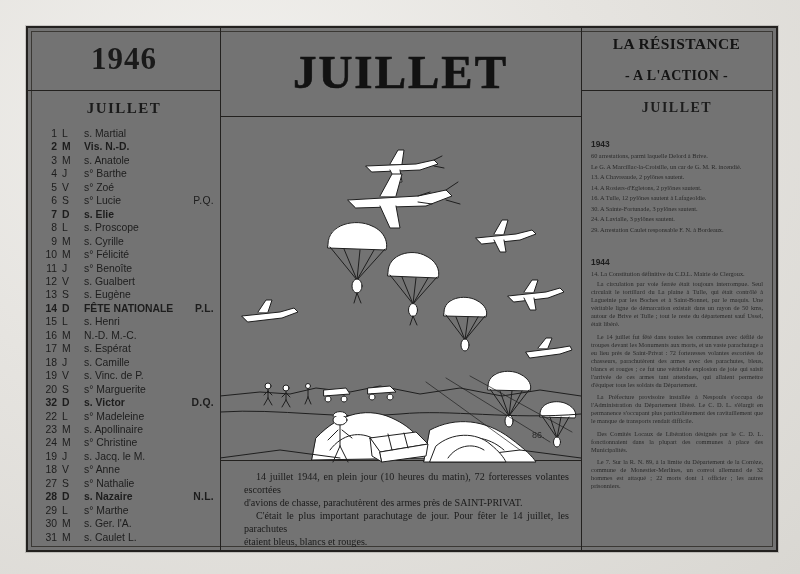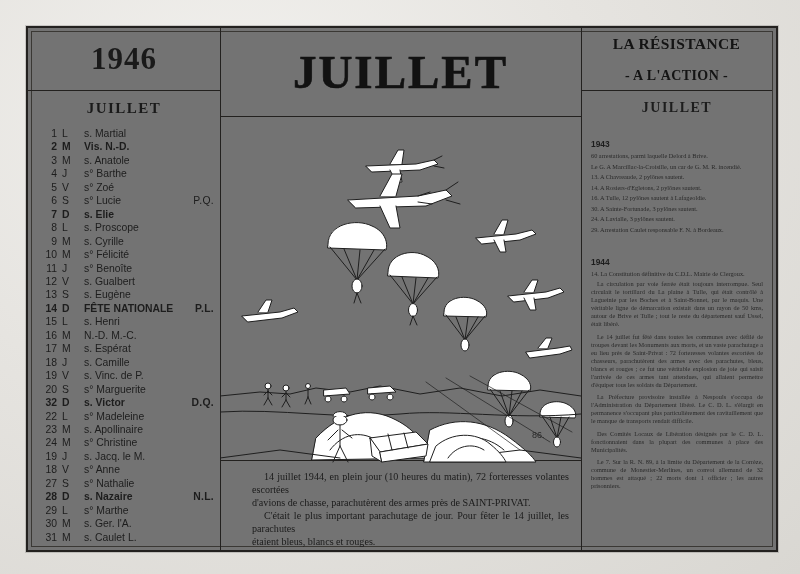--- a/index.html
+++ b/index.html
@@ -165,21 +165,21 @@
     position: absolute;
     left: 192px; top: 92px;
     width: 361px; height: 344px;
     overflow: hidden;
   }
   .center svg { display: block; }
   .caption {
     position: absolute;
     left: 192px; top: 432px;
     width: 361px; bottom: 0;
-    padding: 10px 12px 0 32px;
+    padding: 10px 12px 0 24px;
     box-sizing: border-box;
     font-family: "Liberation Serif", serif;
     font-size: 10.1px;
     line-height: 13px;
     color: #1b1b1b;
     text-align: justify;
   }
   .caption .l { display: block; }
   .caption .ind { text-indent: 12px; }
 

